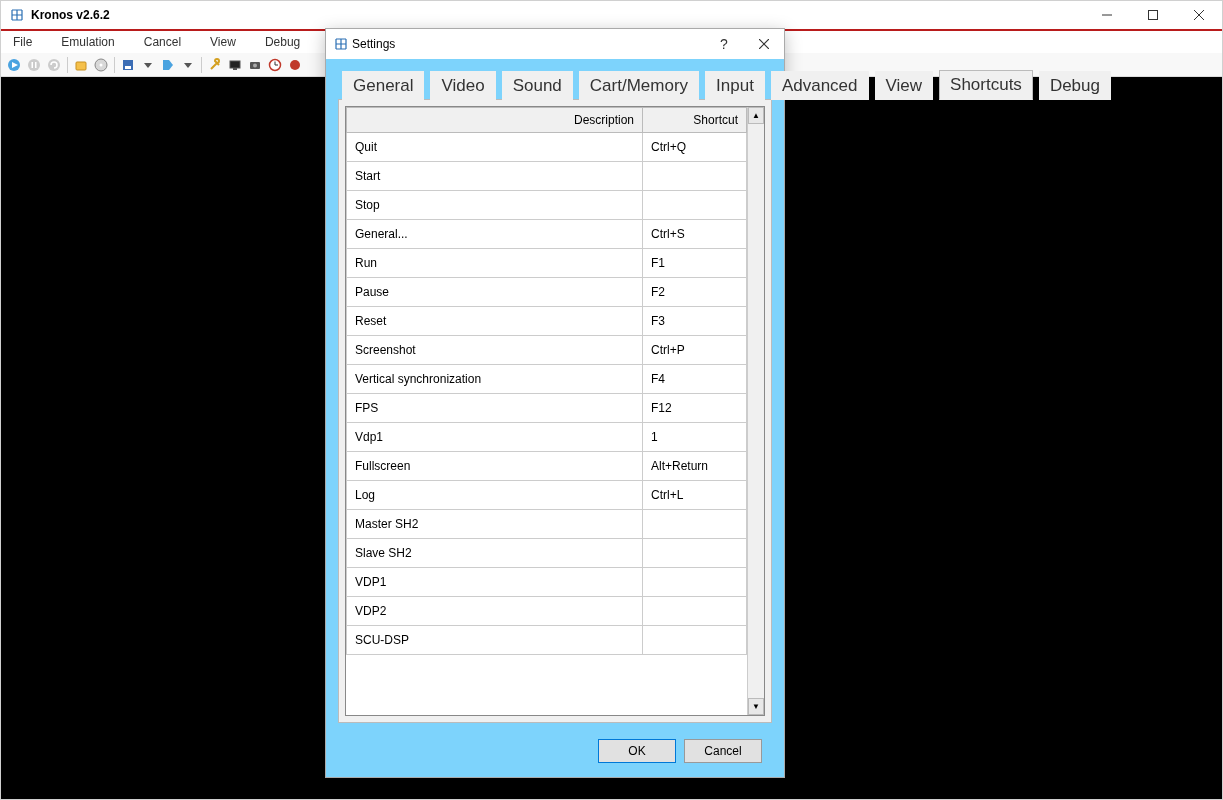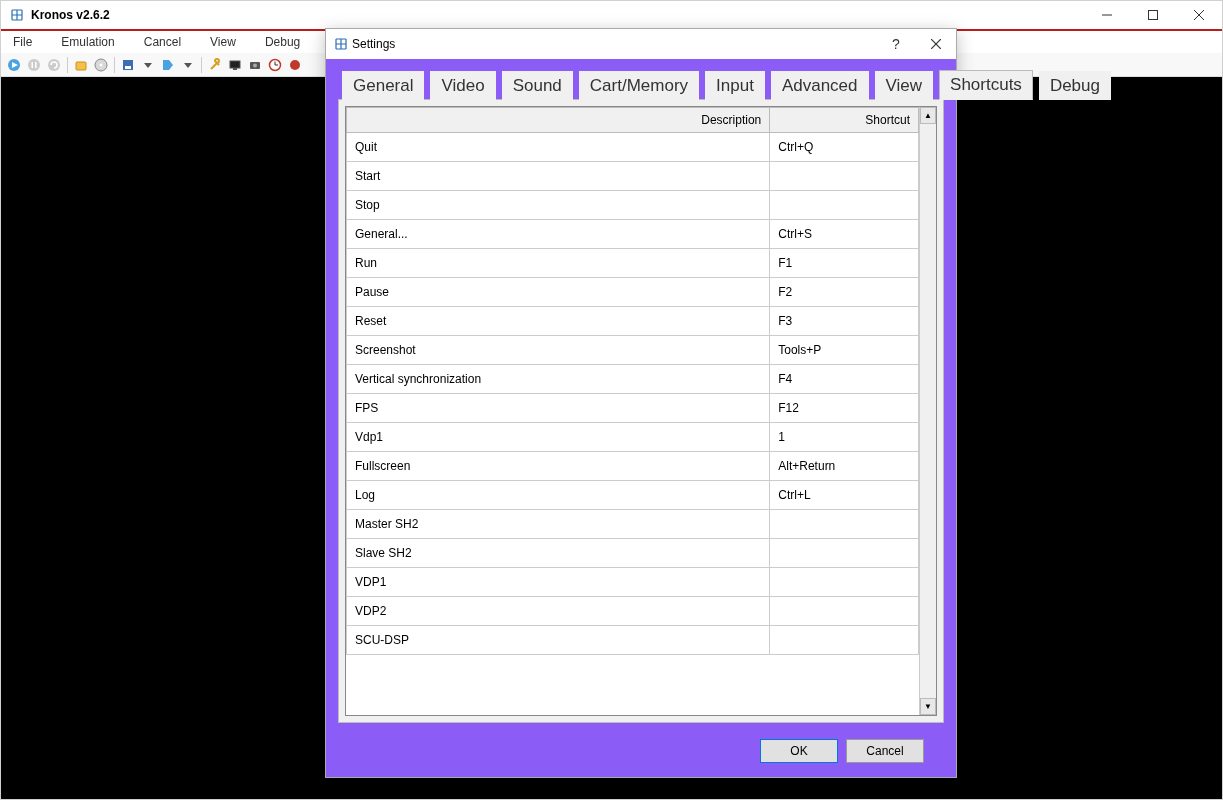--- a/index.html
+++ b/index.html
@@ -82,23 +82,23 @@
 .client-area {
   flex: 1;
   background: #000;
 }
 
 
 .dialog {
   position: absolute;
   left: 325px;
   top: 28px;
-  width: 632px;
+  width: 460px;
   height: 750px;
-  background: #8b5cf6;
+  background: #7dd3fc;
   border: 1px solid #aaa;
   box-shadow: 0 4px 16px rgba(0,0,0,0.25);
   display: flex;
   flex-direction: column;
 }
 .dialog-titlebar {
   height: 30px;
   background: #fff;
   display: flex;
   align-items: center;
@@ -193,21 +193,21 @@
 .vscroll .arrow {
   height: 17px;
   background: #e8e8e8;
   border: 1px solid #bbb;
   display:flex; align-items:center; justify-content:center;
   font-size:8px;
 }
 .vscroll .track { flex:1; }
 
 .dialog-footer {
-  padding: 10px 32px 14px 14px;
+  padding: 10px 22px 14px 14px;
   display: flex;
   justify-content: flex-end;
   gap: 8px;
 }
 .btn {
   min-width: 78px;
   padding: 4px 12px;
   background: #e1e1e1;
   border: 1px solid #999;
   font-size: 12px;
@@ -423,21 +423,21 @@
                 <tr>
                   <td>Pause</td>
                   <td>F2</td>
                 </tr>
                 <tr>
                   <td>Reset</td>
                   <td>F3</td>
                 </tr>
                 <tr>
                   <td>Screenshot</td>
-                  <td>Tools+P</td>
+                  <td>Ctrl+P</td>
                 </tr>
                 <tr>
                   <td>Vertical synchronization</td>
                   <td>F4</td>
                 </tr>
                 <tr>
                   <td>FPS</td>
                   <td>F12</td>
                 </tr>
                 <tr>

